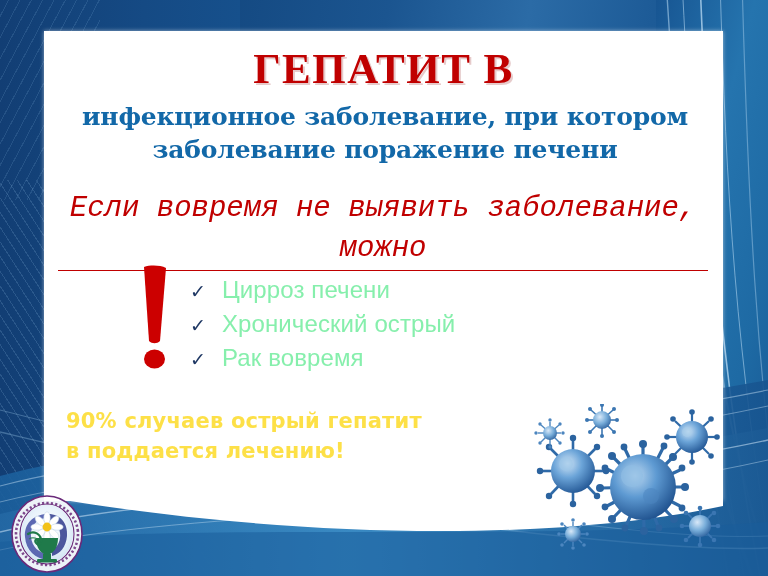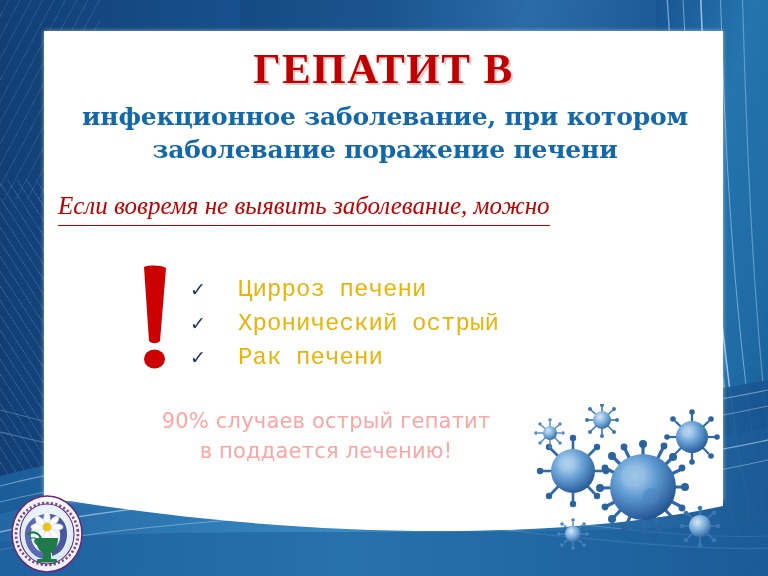--- a/index.html
+++ b/index.html
@@ -144,23 +144,24 @@
     font-size: 25px;
     line-height: 1.3;
     color: #1268a8;
     letter-spacing: -0.2px;
   }
 
   .warning {
     position: absolute;
     left: 14px; top: 158px;
     width: 650px;
-    font-family: Liberation Serif, serif;
+    text-align: center;
+    font-family: Liberation Mono, monospace;
     font-style: italic;
-    font-size: 25px;
+    font-size: 29px;
     line-height: 1.38;
     color: #c00000;
   }
   .warning .wl {
     display: inline-block;
     border-bottom: 1.6px solid #c00000;
     padding-bottom: 1px;
   }
 
   .excl {
@@ -183,38 +184,36 @@
   }
   .check {
     width: 32px;
     flex: 0 0 32px;
     color: #1f3864;
     font-size: 19px;
     line-height: 1;
     font-family: "DejaVu Sans", sans-serif;
   }
   .bullet-text {
-    font-family: Liberation Mono, monospace;
+    font-family: Liberation Sans, sans-serif;
     font-size: 24px;
-    color: #eab308;
+    color: #86efac;
     line-height: 1.12;
     letter-spacing: 0.1px;
-    margin-left: 16px;
   }
 
   .green-note {
     position: absolute;
     left: 22px; top: 376px;
     width: 520px;
-    text-align: center;
     font-family: "DejaVu Sans", sans-serif;
-    font-weight: normal;
+    font-weight: bold;
     font-size: 21px;
     line-height: 1.42;
-    color: #fca5a5;
+    color: #fde047;
     letter-spacing: 0.2px;
   }
 
   
   .viruses {
     position: absolute;
     left: 528px; top: 404px;
     width: 210px; height: 160px;
   }
   .viruses svg { display: block; }
@@ -316,21 +315,21 @@
       <div class="bullet-row">
         <span class="check">✓</span>
         <span class="bullet-text">Цирроз печени</span>
       </div>
       <div class="bullet-row">
         <span class="check">✓</span>
         <span class="bullet-text">Хронический острый</span>
       </div>
       <div class="bullet-row">
         <span class="check">✓</span>
-        <span class="bullet-text">Рак печени</span>
+        <span class="bullet-text">Рак вовремя</span>
       </div>
     </div>
 
     <div class="green-note">
       <div>90% случаев острый гепатит</div>
       <div>в поддается лечению!</div>
     </div>
 
   </div>
 

